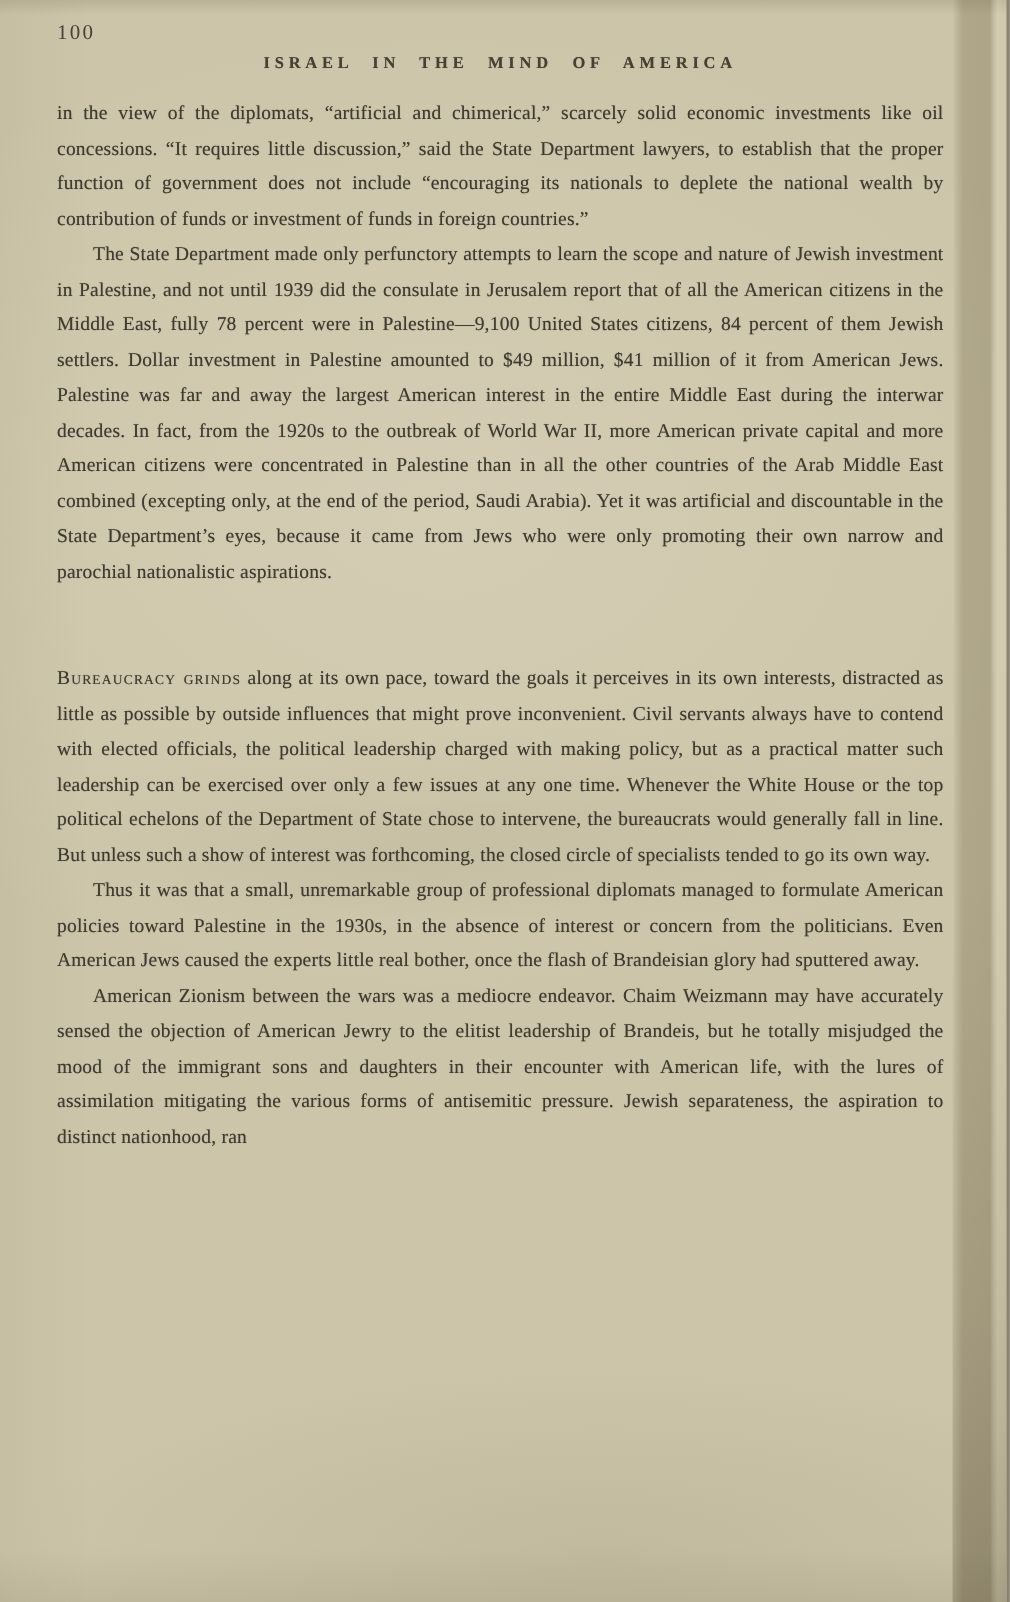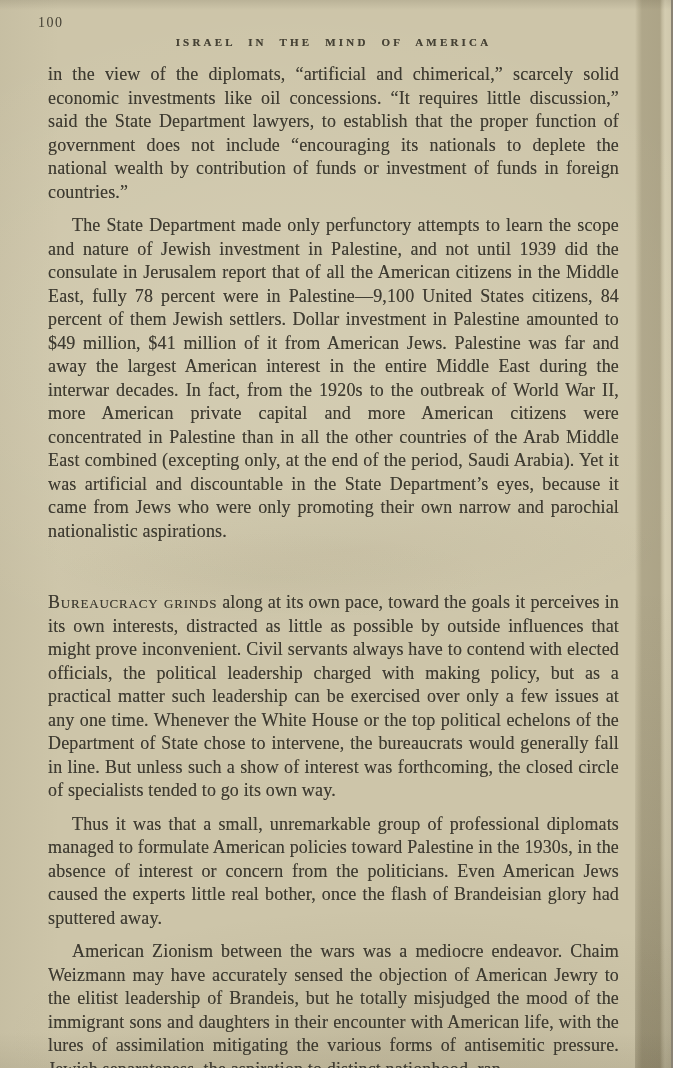--- a/index.html
+++ b/index.html
@@ -68,22 +68,22 @@
     white-space: nowrap;
     font-size: 11px;
     font-weight: 600;
     letter-spacing: 3.2px;
     word-spacing: 7px;
     color: #454134;
     text-shadow: 0 0 0.5px rgba(69,65,52,0.55);
     margin-top: 20px;
   }
   .page-body p {
-    margin: 10px;
-    font-size: 18px;
+    margin: 0;
+    font-size: 13px;
     line-height: 23.5px;
     text-align: justify;
     letter-spacing: 0.15px;
     text-shadow: 0 0 0.6px rgba(62,59,49,0.55);
   }
   .page-body p.indent { text-indent: 24px; }
   .page-body p.section-start { margin-top: 48px; }
   .smallcaps-lead {
     font-variant: small-caps;
     letter-spacing: 0.8px;

